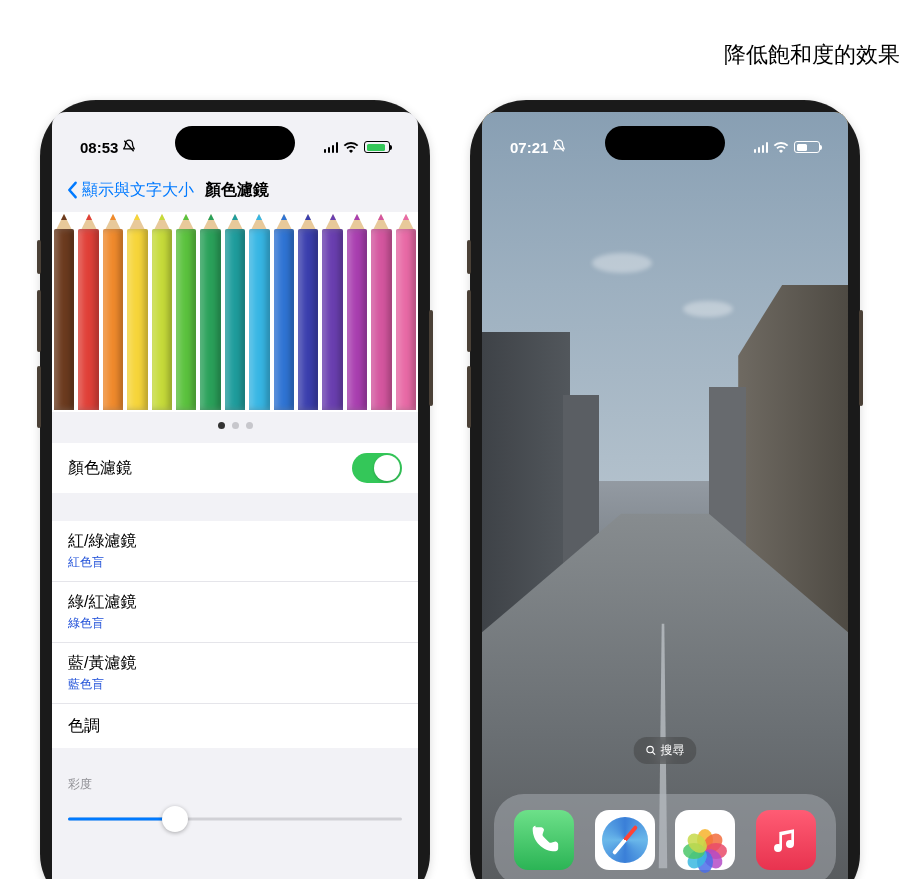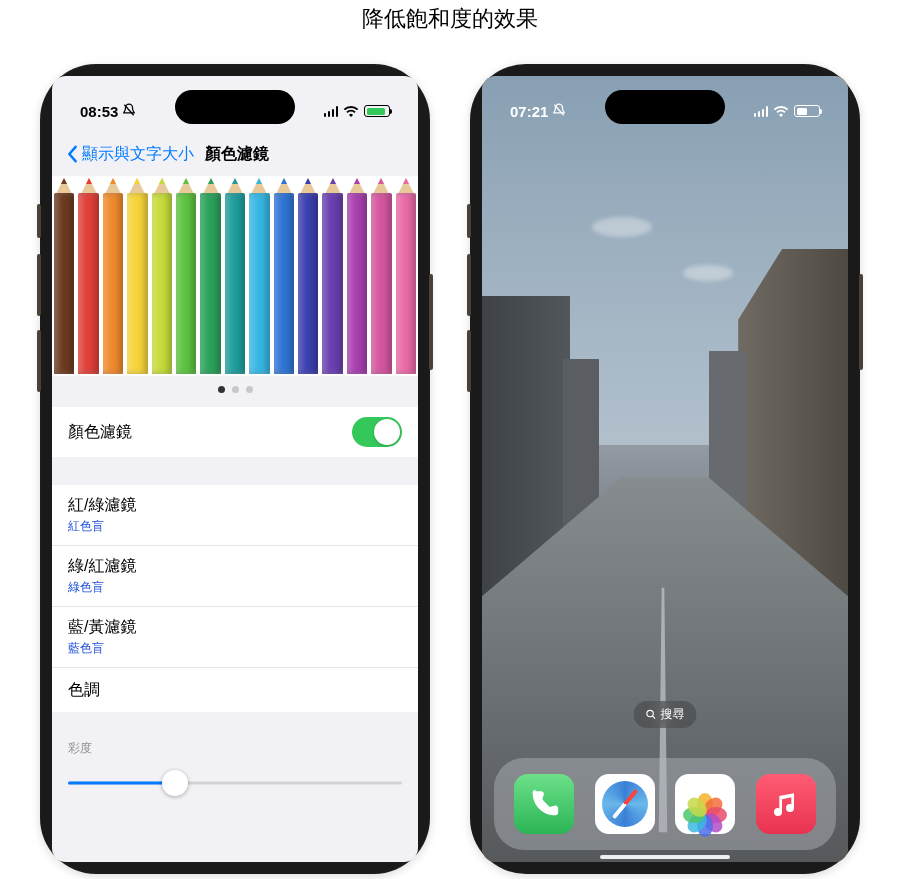--- a/index.html
+++ b/index.html
@@ -5,25 +5,26 @@
   * { box-sizing: border-box; margin: 0; padding: 0; }
   body {
     font-family: -apple-system, "Helvetica Neue", Arial, sans-serif;
     background: #fff;
     width: 900px;
     height: 879px;
     position: relative;
     overflow: hidden;
   }
   .page-title {
-    text-align: center;
+    text-align: right;
     font-size: 22px;
     font-weight: 500;
     padding-top: 4px;
     color: #000;
+    margin-top: 36px;
   }
   .stage {
     position: relative;
     width: 100%;
     height: 840px;
   }
   .phone {
     position: absolute;
     top: 30px;
     width: 390px;

